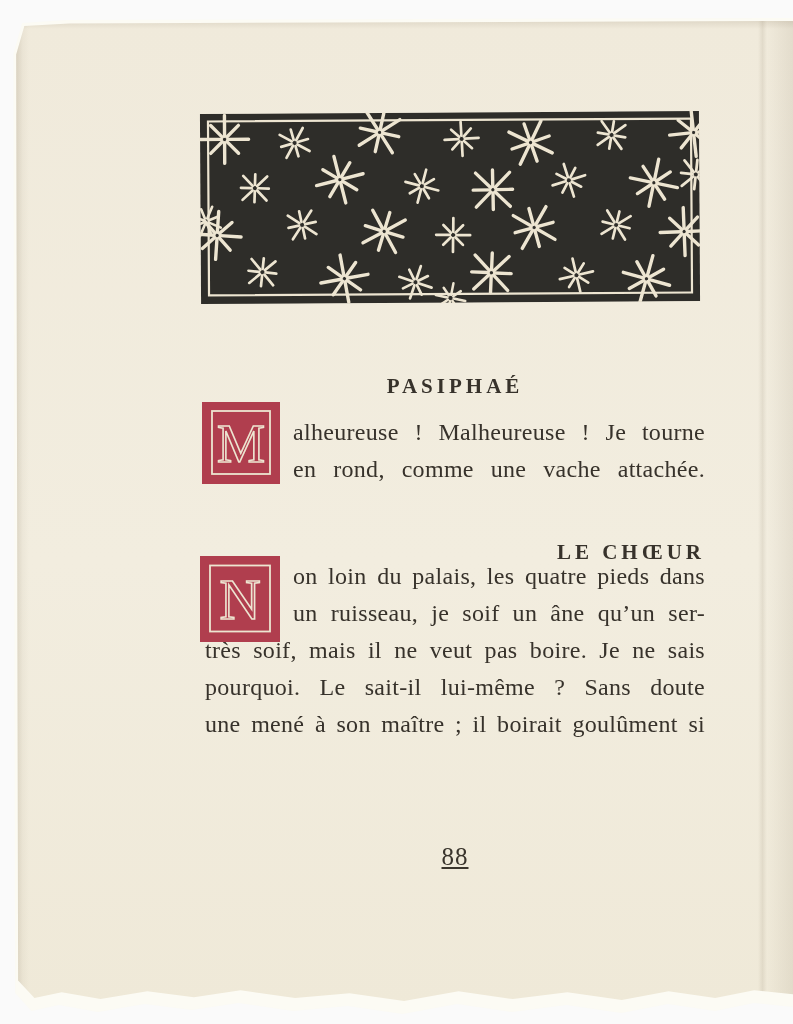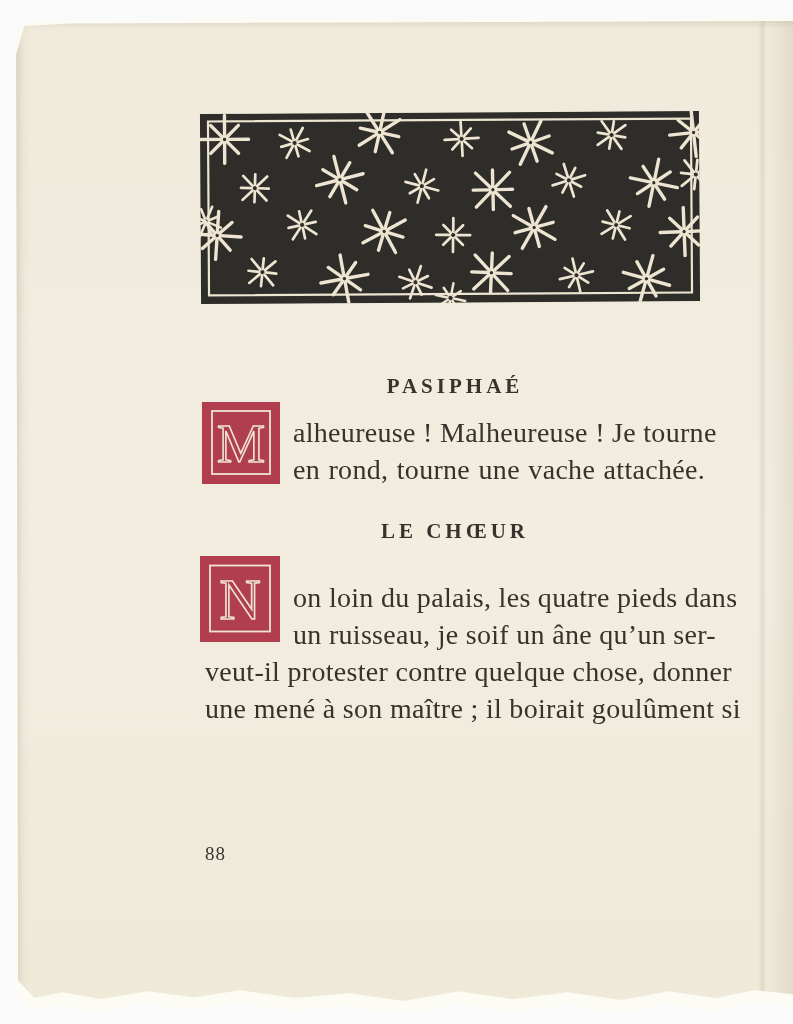--- a/index.html
+++ b/index.html
@@ -41,39 +41,39 @@
 
   .ornament{position:absolute;left:185px;top:91px;width:500px;height:191px;
     transform:rotate(-0.35deg);}
 
   .title{
     position:absolute;left:190px;width:500px;text-align:center;
     color:var(--ink,#35302a);font-weight:bold;
     font-size:21px;line-height:25px;letter-spacing:4px;
   }
   .t1{top:353px;}
-  .t2{top:498px;}
+  .t2{top:519px;text-align:right;}
 
   .dropcap{position:absolute;}
   .dc1{left:187px;top:381px;width:78px;height:82px;}
   .dc2{left:185px;top:535px;width:80px;height:86px;}
   .dropcap text{
     font-family:"Liberation Serif","DejaVu Serif",serif;
     fill:none;stroke:var(--star,#ede5d1);stroke-width:1.6px;
   }
 
   .para{position:absolute;left:190px;width:500px;
-    color:var(--ink,#3a352d);font-size:28px;line-height:37px;letter-spacing:0.3px;}
+    color:var(--ink,#3a352d);font-size:24px;line-height:37px;letter-spacing:0.3px;}
   .p1{top:393px;}
-  .p2{top:558px;}
+  .p2{top:537px;}
   .line{text-align:justify;text-align-last:justify;white-space:nowrap;}
   .line.indent{margin-left:88px;}
 
   .pagenum{position:absolute;left:190px;top:822px;width:500px;
-    font-size:19px;color:#3a352d;letter-spacing:1px;}
+    text-align:center;font-size:25px;color:#3a352d;letter-spacing:1px;text-decoration:underline;}
 </style>
 </head>
 <body>
 
 <div class="stage">
   <div class="paper-under"></div>
 
   <div class="paper">
     <div class="edge-top"></div>
     <div class="edge-left"></div>
@@ -322,33 +322,34 @@
     <div class="title t1">PASIPHAÉ</div>
 
     <svg class="dropcap dc1" viewBox="0 0 78 82" xmlns="http://www.w3.org/2000/svg">
       <rect class="dc-bg" x="0" y="0" width="78" height="82" fill="#b03e4e"></rect>
       <rect x="10" y="9" width="58" height="63" fill="none" stroke="#ede5d1" stroke-width="1.8"></rect>
       <text x="39" y="60" text-anchor="middle" font-size="54" stroke="#ede5d1">M</text>
     </svg>
 
     <div class="para p1">
       <div class="line indent">alheureuse ! Malheureuse ! Je tourne</div>
-      <div class="line indent">en rond, tourne une vache attachée.</div>
+      <div class="line indent">en rond, comme une vache attachée.</div>
     </div>
 
     <div class="title t2">LE CHŒUR</div>
 
     <svg class="dropcap dc2" viewBox="0 0 80 86" xmlns="http://www.w3.org/2000/svg">
       <rect class="dc-bg" x="0" y="0" width="80" height="86" fill="#b03e4e"></rect>
       <rect x="10" y="9.5" width="60" height="66" fill="none" stroke="#ede5d1" stroke-width="1.8"></rect>
       <text x="40" y="63" text-anchor="middle" font-size="57" stroke="#ede5d1">N</text>
     </svg>
 
     <div class="para p2">
       <div class="line indent">on loin du palais, les quatre pieds dans</div>
       <div class="line indent">un ruisseau, je soif un âne qu’un ser-</div>
-      <div class="line">veut-il protester contre quelque chose, donner</div>
+      <div class="line">très soif, mais il ne veut pas boire. Je ne sais</div>
+      <div class="line">pourquoi. Le sait-il lui-même ? Sans doute</div>
       <div class="line">une mené à son maître ; il boirait goulûment si</div>
     </div>
 
     <div class="pagenum">88</div>
   </div>
 </div>
 
 </body></html>

